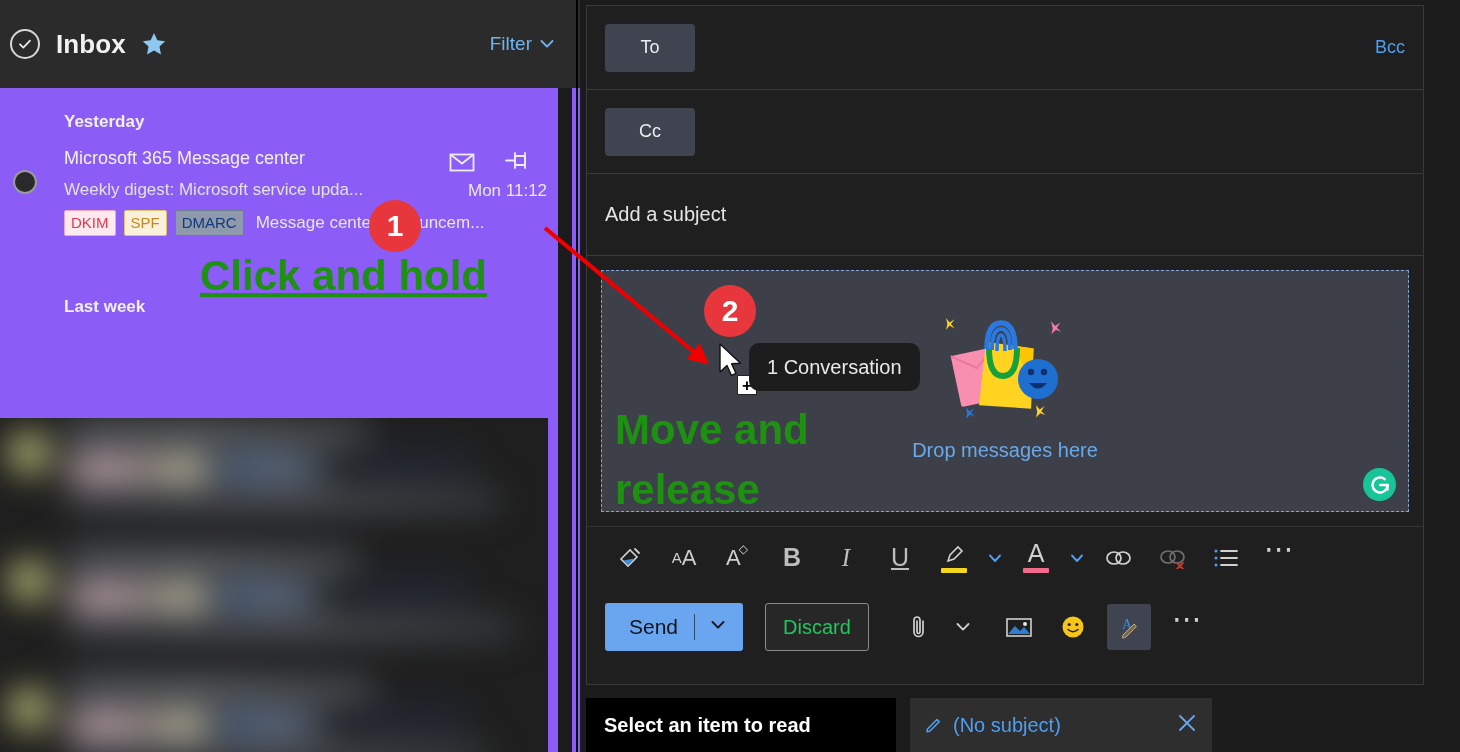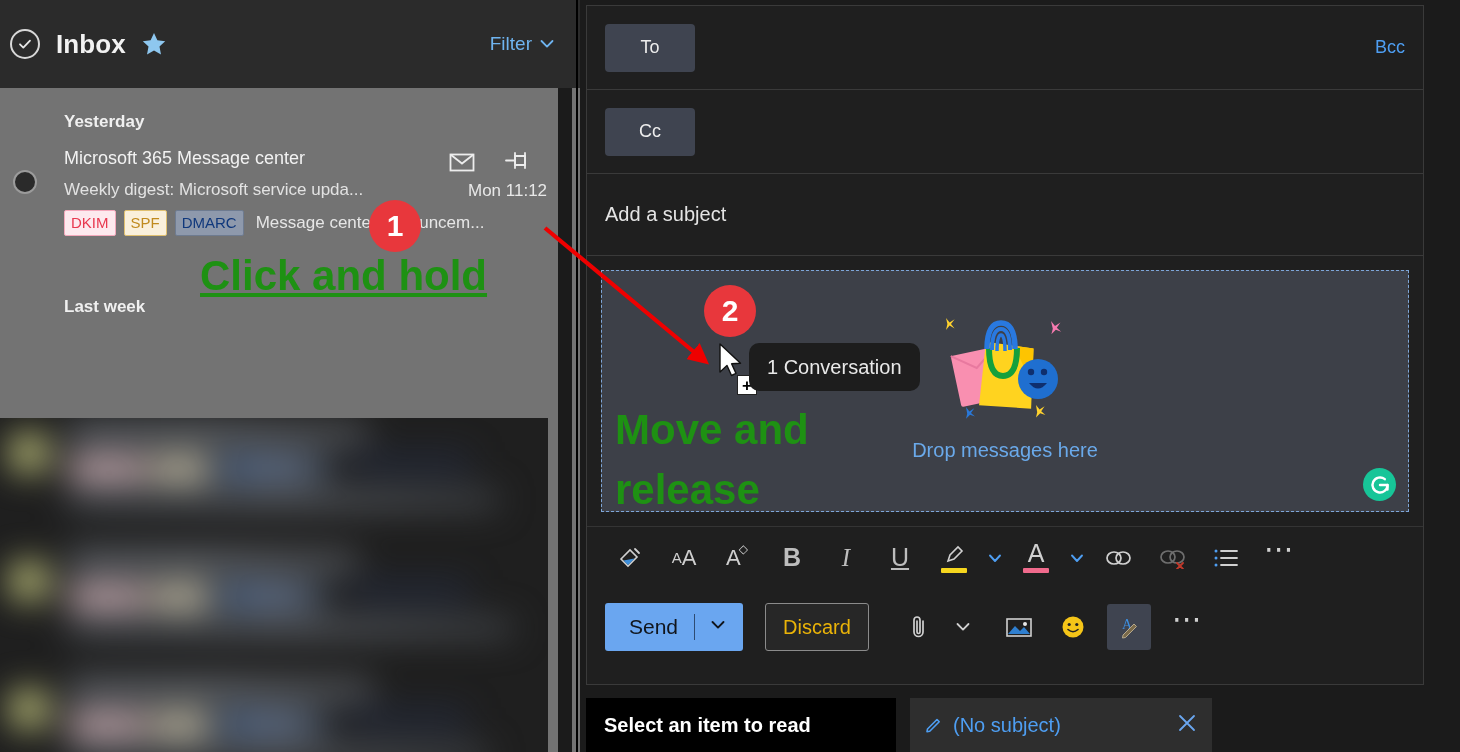--- a/index.html
+++ b/index.html
@@ -8,21 +8,21 @@
     width: 1460px; height: 752px;
     background: #1b1b1b;
     font-family: "Liberation Sans", "DejaVu Sans", sans-serif;
     overflow: hidden;
   }
   #root { position: relative; width: 1460px; height: 752px; background: #1b1b1b; }
 
   
   #list-pane {
     position: absolute; left: 0; top: 0; width: 580px; height: 752px;
-    background: #737373; overflow: hidden;
+    background: #8b5cf6; overflow: hidden;
   }
   #list-header {
     position: absolute; left: 0; top: 0; width: 580px; height: 88px;
     background: #2b2b2b; display: flex; align-items: center; padding: 0 24px 0 10px;
   }
   .select-circle {
     width: 30px; height: 30px; border: 2px solid #d8d8d8; border-radius: 50%;
     display: flex; align-items: center; justify-content: center; flex: none;
   }
   .select-circle svg { display: block; }
@@ -190,21 +190,21 @@
   }
   #send-button {
     width: 138px; height: 48px; background: #6aa6f0; border-radius: 3px;
     display: flex; align-items: center; color: #10151c; font-size: 21px;
   }
   #send-label { padding-left: 24px; }
   #send-divider { width: 1px; height: 26px; background: #2e4b72; margin: 0 14px 0 16px; }
   #discard-button {
     margin-left: 22px; width: 104px; height: 48px; border: 1px solid #8b8b8b;
     border-radius: 3px; background: #272727; display: flex; align-items: center;
-    justify-content: center; color: #eab308; font-size: 20px;
+    justify-content: center; color: #22c55e; font-size: 20px;
   }
   .act { width: 44px; height: 46px; display: flex; align-items: center; justify-content: center; color: #d2d2d2; }
   #attach-group { margin-left: 28px; display: flex; align-items: center; }
   #signature-btn { width: 44px; height: 46px; background: #3f4450; border-radius: 3px;
                    display:flex; align-items:center; justify-content:center; }
 
   
   #bottom-tabs { position: absolute; left: 6px; top: 698px; width: 860px; height: 54px; display: flex; gap: 14px; }
   #read-tab {
     width: 310px; height: 54px; background: #000; display: flex; align-items: center;

